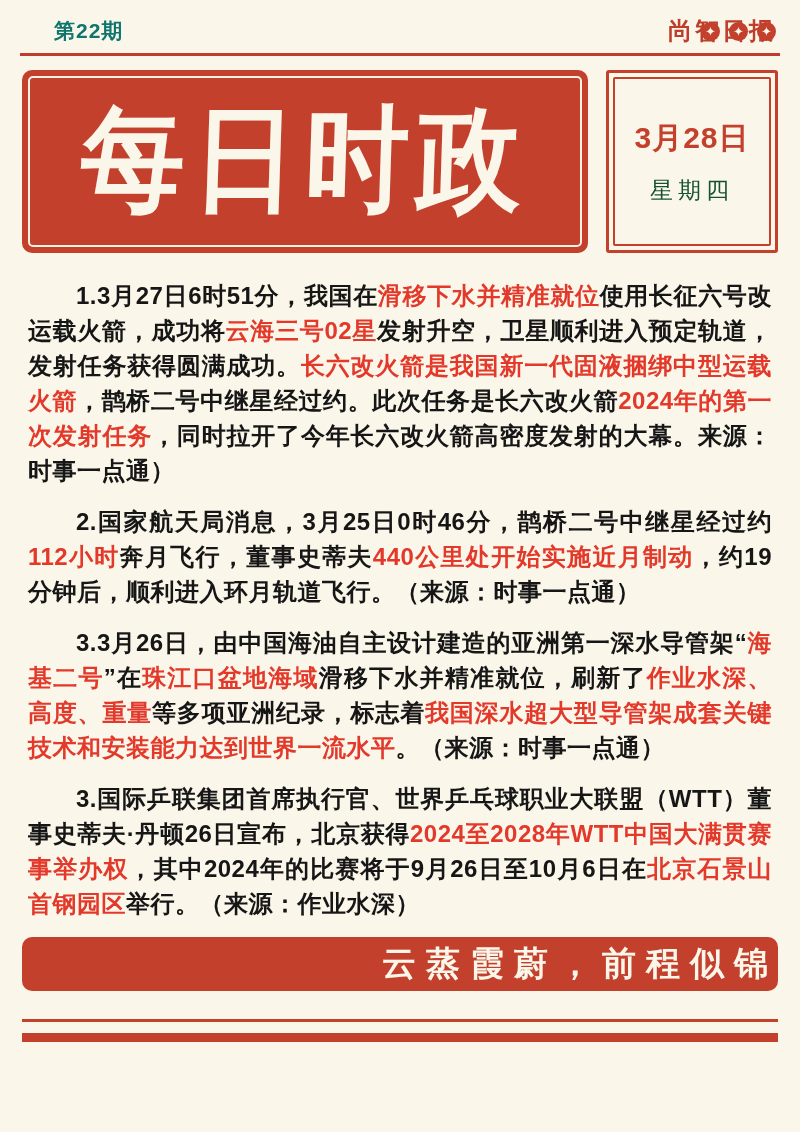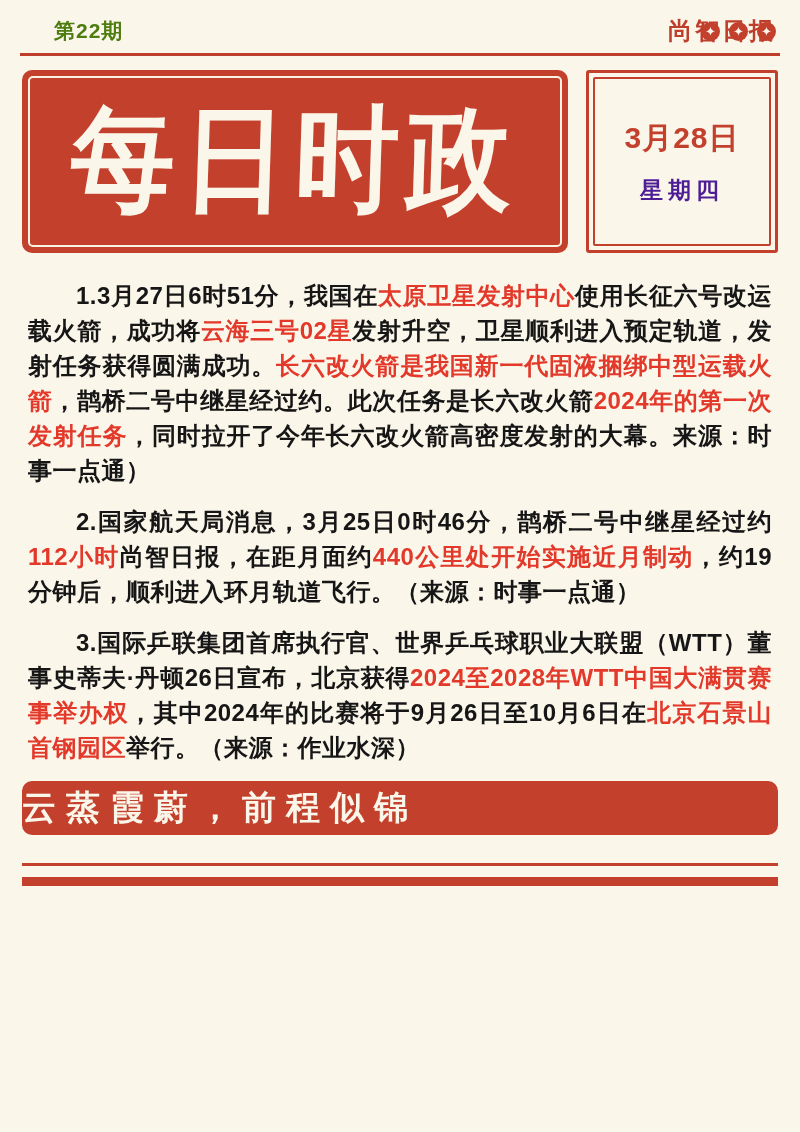--- a/index.html
+++ b/index.html
@@ -14,21 +14,21 @@
   
   .header {
     position:relative;
     height:30px;
     margin:16px 24px 0 54px;
     display:flex;
     align-items:center;
     justify-content:space-between;
   }
   .issue {
-    color:#4d7c0f; font-size:21px; font-weight:700; letter-spacing:1px;
+    color:#0f766e; font-size:21px; font-weight:700; letter-spacing:1px;
   }
   .masthead {
     position:absolute; left:0; right:0; text-align:right;
     color:#BE3E2B; font-size:24px; font-weight:700; letter-spacing:3px;
   }
   .coins { display:flex; gap:9px; position:relative; z-index:1; }
   .coin {
     width:19px; height:19px; border-radius:50%;
     background:#C3402D; color:#FBF6EA;
     display:flex; align-items:center; justify-content:center;
@@ -45,44 +45,44 @@
   }
   .banner::after {
     content:""; position:absolute; inset:6px;
     border:2px solid #F9F3E3; border-radius:5px; pointer-events:none;
   }
   .banner-title {
     color:#FBF6EA; font-size:104px; font-weight:900; letter-spacing:8px;
     white-space:nowrap; transform:scaleY(1.1) skewX(-2deg);
   }
   .datebox {
-    width:192px; border:3px solid #C3402D; border-radius:3px;
+    width:172px; border:3px solid #C3402D; border-radius:3px;
     position:relative; display:flex; flex-direction:column;
     align-items:center; justify-content:center; gap:16px;
   }
   .datebox::after {
     content:""; position:absolute; inset:4px;
     border:2px solid #C3402D; border-radius:2px; pointer-events:none;
   }
   .date    { color:#C3402D; font-size:30px; font-weight:900; letter-spacing:1px; }
-  .weekday { color:#4c1d95; font-size:23px; font-weight:700; letter-spacing:5px; }
+  .weekday { color:#14532d; font-size:23px; font-weight:400; letter-spacing:5px; }
 
   
   .articles { margin:25px 28px 0; }
   .article {
     font-size:24px; line-height:35px; font-weight:700; color:#161616;
     text-indent:2em; text-align:justify; letter-spacing:0.5px;
     margin-bottom:16px;
   }
   .article .hl { color:#E2392B; }
 
   
   .slogan {
     margin:14px 22px 0; height:54px; background:#C3402D; border-radius:10px;
-    display:flex; align-items:center; justify-content:flex-start;
+    display:flex; align-items:center; justify-content:flex-end;
     color:#FBF6EA; font-size:34px; font-weight:900; letter-spacing:10px;
   }
   .thin-line  { height:3px; background:#C3402D; margin:28px 22px 0; }
   .thick-line { height:9px; background:#C3402D; margin:11px 22px 0; }
 </style>
 </head>
 <body>
 
 <div class="header">
   <span class="issue">第22期</span>
@@ -99,22 +99,23 @@
   <div class="banner">
     <span class="banner-title">每日时政</span>
   </div>
   <div class="datebox">
     <span class="date">3月28日</span>
     <span class="weekday">星期四</span>
   </div>
 </div>
 
 <div class="articles">
-  <p class="article"><span>1.3月27日6时51分，我国在</span><span class="hl">太原卫星发射中心</span><span>使用长征六号改运载火箭，成功将</span><span class="hl">云海三号02星</span><span>发射升空，卫星顺利进入预定轨道，发射任务获得圆满成功。</span><span class="hl">长六改火箭是我国新一代固液捆绑中型运载火箭</span><span>，鹊桥二号中继星经过约。此次任务是长六改火箭</span><span class="hl">2024年的第一次发射任务</span><span>，同时拉开了今年长六改火箭高密度发射的大幕。来源：时事一点通）</span></p>
-  <p class="article"><span>2.国家航天局消息，3月25日0时46分，鹊桥二号中继星经过约</span><span class="hl">112小时</span><span>尚智日报，在距月面约</span><span class="hl">440公里处开始实施近月制动</span><span>，约19分钟后，顺利进入环月轨道飞行。（来源：时事一点通）</span></p>
+  <p class="article"><span>1.3月27日6时51分，我国在</span><span class="hl">滑移下水并精准就位</span><span>使用长征六号改运载火箭，成功将</span><span class="hl">云海三号02星</span><span>发射升空，卫星顺利进入预定轨道，发射任务获得圆满成功。</span><span class="hl">长六改火箭是我国新一代固液捆绑中型运载火箭</span><span>，鹊桥二号中继星经过约。此次任务是长六改火箭</span><span class="hl">2024年的第一次发射任务</span><span>，同时拉开了今年长六改火箭高密度发射的大幕。来源：时事一点通）</span></p>
+  <p class="article"><span>2.国家航天局消息，3月25日0时46分，鹊桥二号中继星经过约</span><span class="hl">112小时</span><span>奔月飞行，董事史蒂夫</span><span class="hl">440公里处开始实施近月制动</span><span>，约19分钟后，顺利进入环月轨道飞行。（来源：时事一点通）</span></p>
+  <p class="article"><span>3.3月26日，由中国海油自主设计建造的亚洲第一深水导管架“</span><span class="hl">海基二号</span><span>”在</span><span class="hl">珠江口盆地海域</span><span>滑移下水并精准就位，刷新了</span><span class="hl">作业水深、高度、重量</span><span>等多项亚洲纪录，标志着</span><span class="hl">我国深水超大型导管架成套关键技术和安装能力达到世界一流水平</span><span>。（来源：时事一点通）</span></p>
   <p class="article"><span>3.国际乒联集团首席执行官、世界乒乓球职业大联盟（WTT）董事史蒂夫·丹顿26日宣布，北京获得</span><span class="hl">2024至2028年WTT中国大满贯赛事举办权</span><span>，其中2024年的比赛将于9月26日至10月6日在</span><span class="hl">北京石景山首钢园区</span><span>举行。（来源：作业水深）</span></p>
 </div>
 
 <div class="slogan">
   <span>云蒸霞蔚，前程似锦</span>
 </div>
 <div class="thin-line"></div>
 <div class="thick-line"></div>
 
 </body></html>

